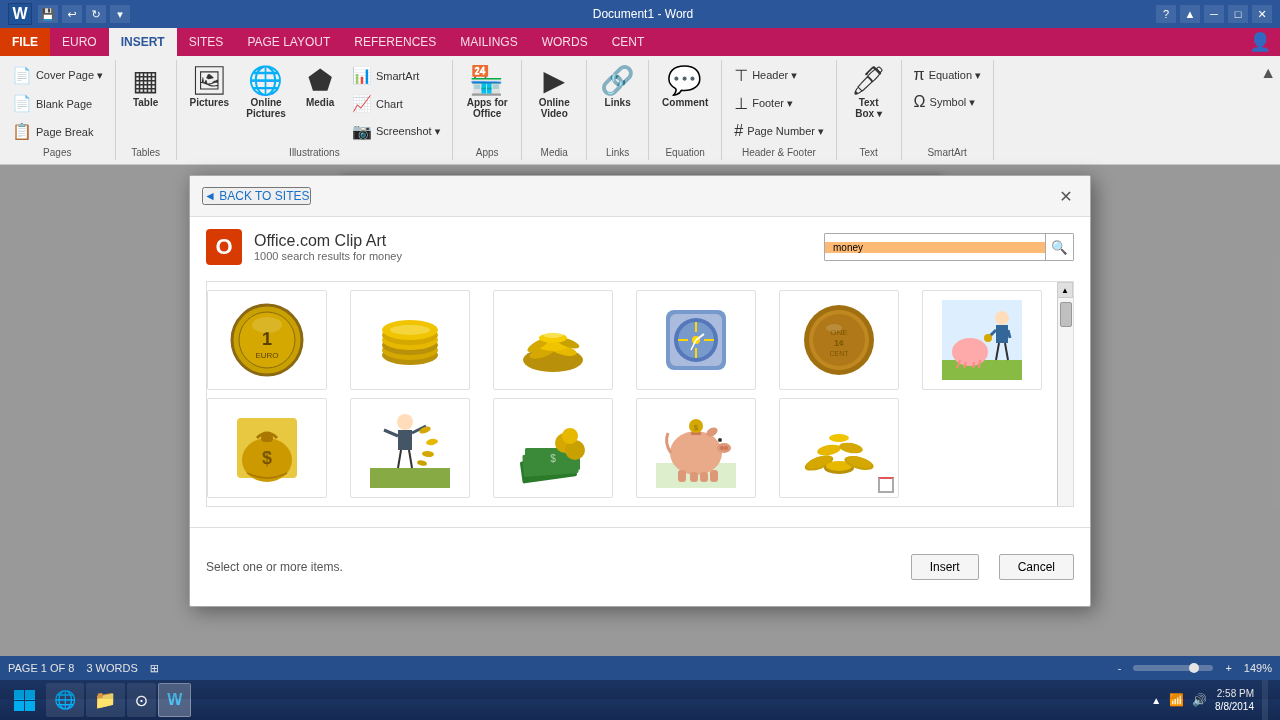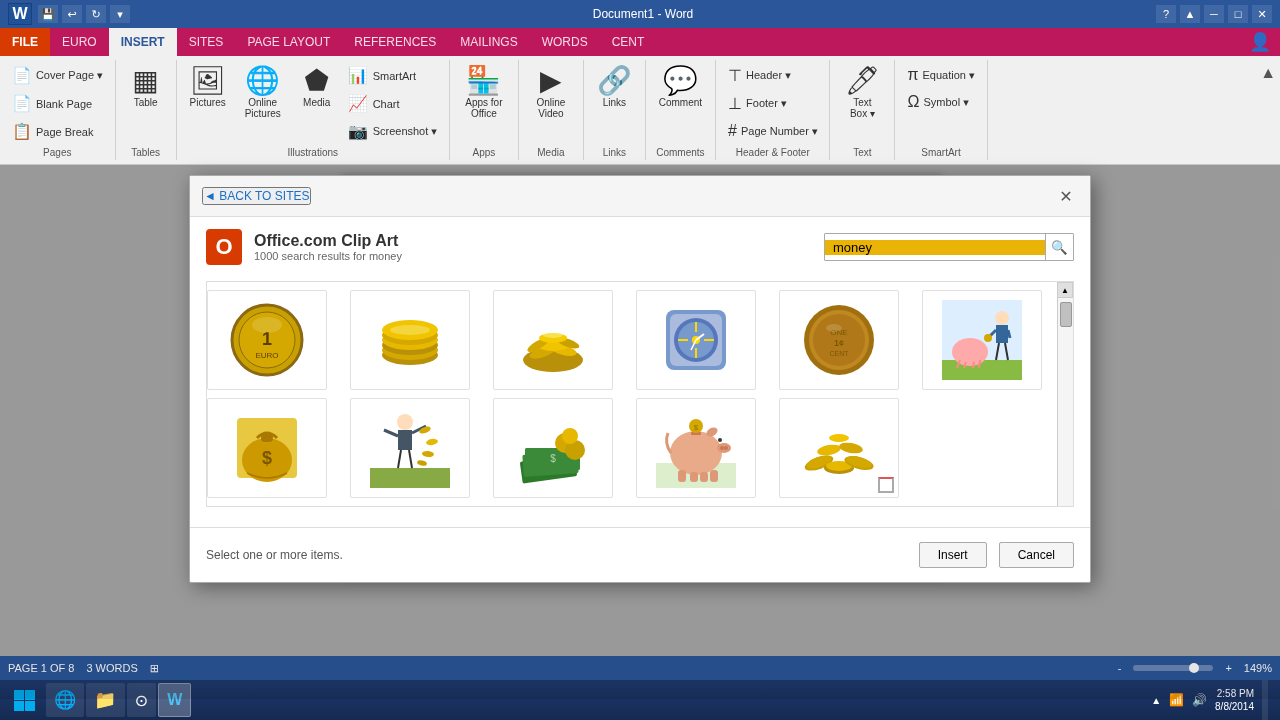--- a/index.html
+++ b/index.html
@@ -105,21 +105,21 @@
       padding: 4px 6px;
       cursor: pointer;
       border: 1px solid transparent;
       background: transparent;
       border-radius: 2px;
       min-width: 48px;
       font-size: 11px;
       color: #333;
     }
     .ribbon-btn .btn-icon { font-size: 28px; line-height: 1; margin-bottom: 2px; }
-    .ribbon-btn .btn-label { font-size: 10px; text-align: center; }
+    .ribbon-btn .btn-label { font-size: 10px; text-align: center; font-weight: bold; }
 
     .ribbon-btn-small {
       display: flex;
       align-items: center;
       gap: 4px;
       padding: 3px 5px;
       cursor: pointer;
       border: 1px solid transparent;
       background: transparent;
       border-radius: 2px;
@@ -201,38 +201,38 @@
     .office-logo {
       width: 36px; height: 36px;
       background: #d83b01;
       border-radius: 4px;
       display: flex; align-items: center; justify-content: center;
       color: white;
       font-size: 22px;
       font-weight: bold;
     }
 
-    .dialog-title-text h2 { font-size: 16px; font-weight: 700; color: #333; }
+    .dialog-title-text h2 { font-size: 16px; font-weight: 400; color: #333; }
     .dialog-title-text p { font-size: 11px; color: #666; }
 
     #search-box {
       display: flex;
       align-items: center;
       border: 1px solid #aaa;
       border-radius: 1px;
       overflow: hidden;
       height: 28px;
     }
     #search-input {
       border: none;
       outline: none;
       padding: 0 8px;
-      font-size: 13px;
+      font-size: 10px;
       width: 220px;
-      background: #eab308;
+      background: #fdba74;
     }
     #search-btn {
       background: white;
       border: none;
       border-left: 1px solid #aaa;
       width: 28px; height: 28px;
       cursor: pointer;
       display: flex; align-items: center; justify-content: center;
     }
 
@@ -273,25 +273,25 @@
       background: #f0f0f0;
       border: 1px solid #ddd;
       cursor: pointer;
       display: flex; align-items: center; justify-content: center;
       font-size: 8px;
     }
 
     
     #dialog-footer {
       border-top: 1px solid #ddd;
-      padding: 14px 16px;
+      padding: 26px 16px;
       display: flex;
       align-items: center;
       justify-content: flex-end;
-      gap: 12px;
+      gap: 20px;
     }
 
     #footer-hint {
       flex: 1;
       font-size: 12px;
       color: #555;
     }
 
     .dialog-btn {
       padding: 5px 18px;
@@ -496,21 +496,21 @@
     <div class="group-label">Links</div>
   </div>
 
   <div class="ribbon-group">
     <div class="group-items">
       <button class="ribbon-btn">
         <span class="btn-icon">💬</span>
         <span class="btn-label">Comment</span>
       </button>
     </div>
-    <div class="group-label">Comments</div>
+    <div class="group-label">Equation</div>
   </div>
 
   <div class="ribbon-group">
     <div class="group-items">
       <div class="ribbon-col">
         <button class="ribbon-btn-small">
           <span class="s-icon">⊤</span> Header ▾
         </button>
         <button class="ribbon-btn-small">
           <span class="s-icon">⊥</span> Footer ▾

